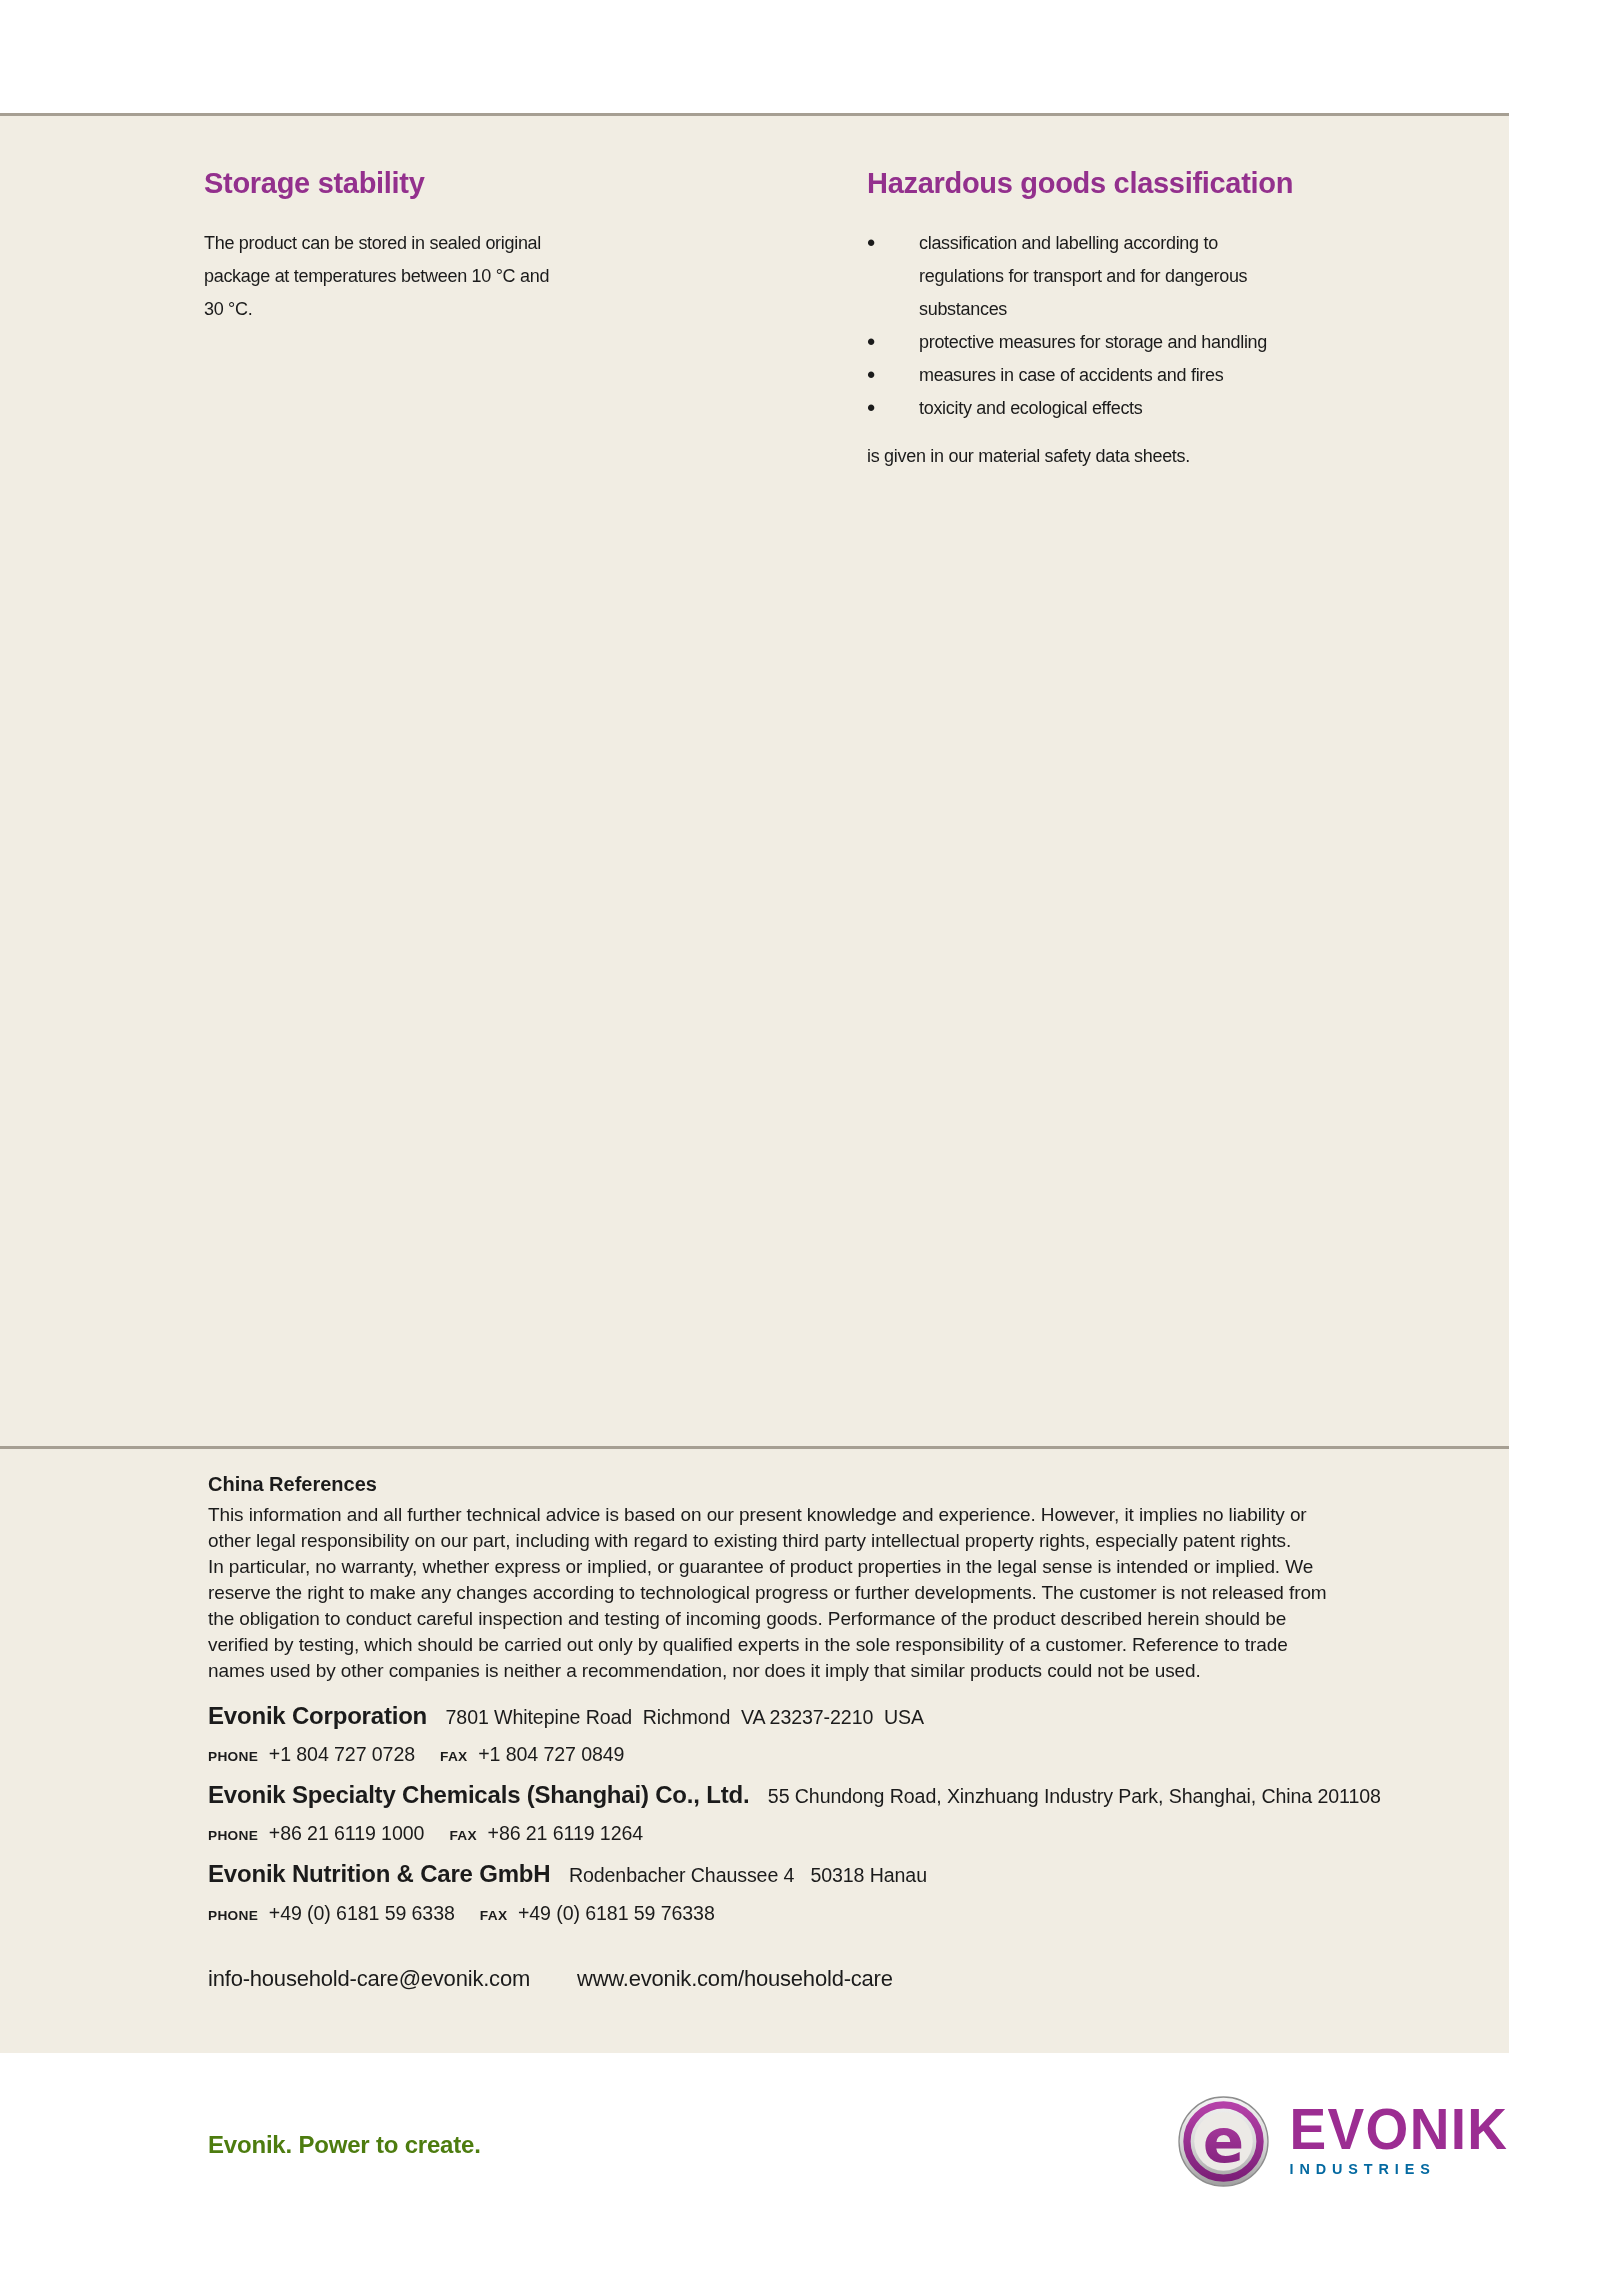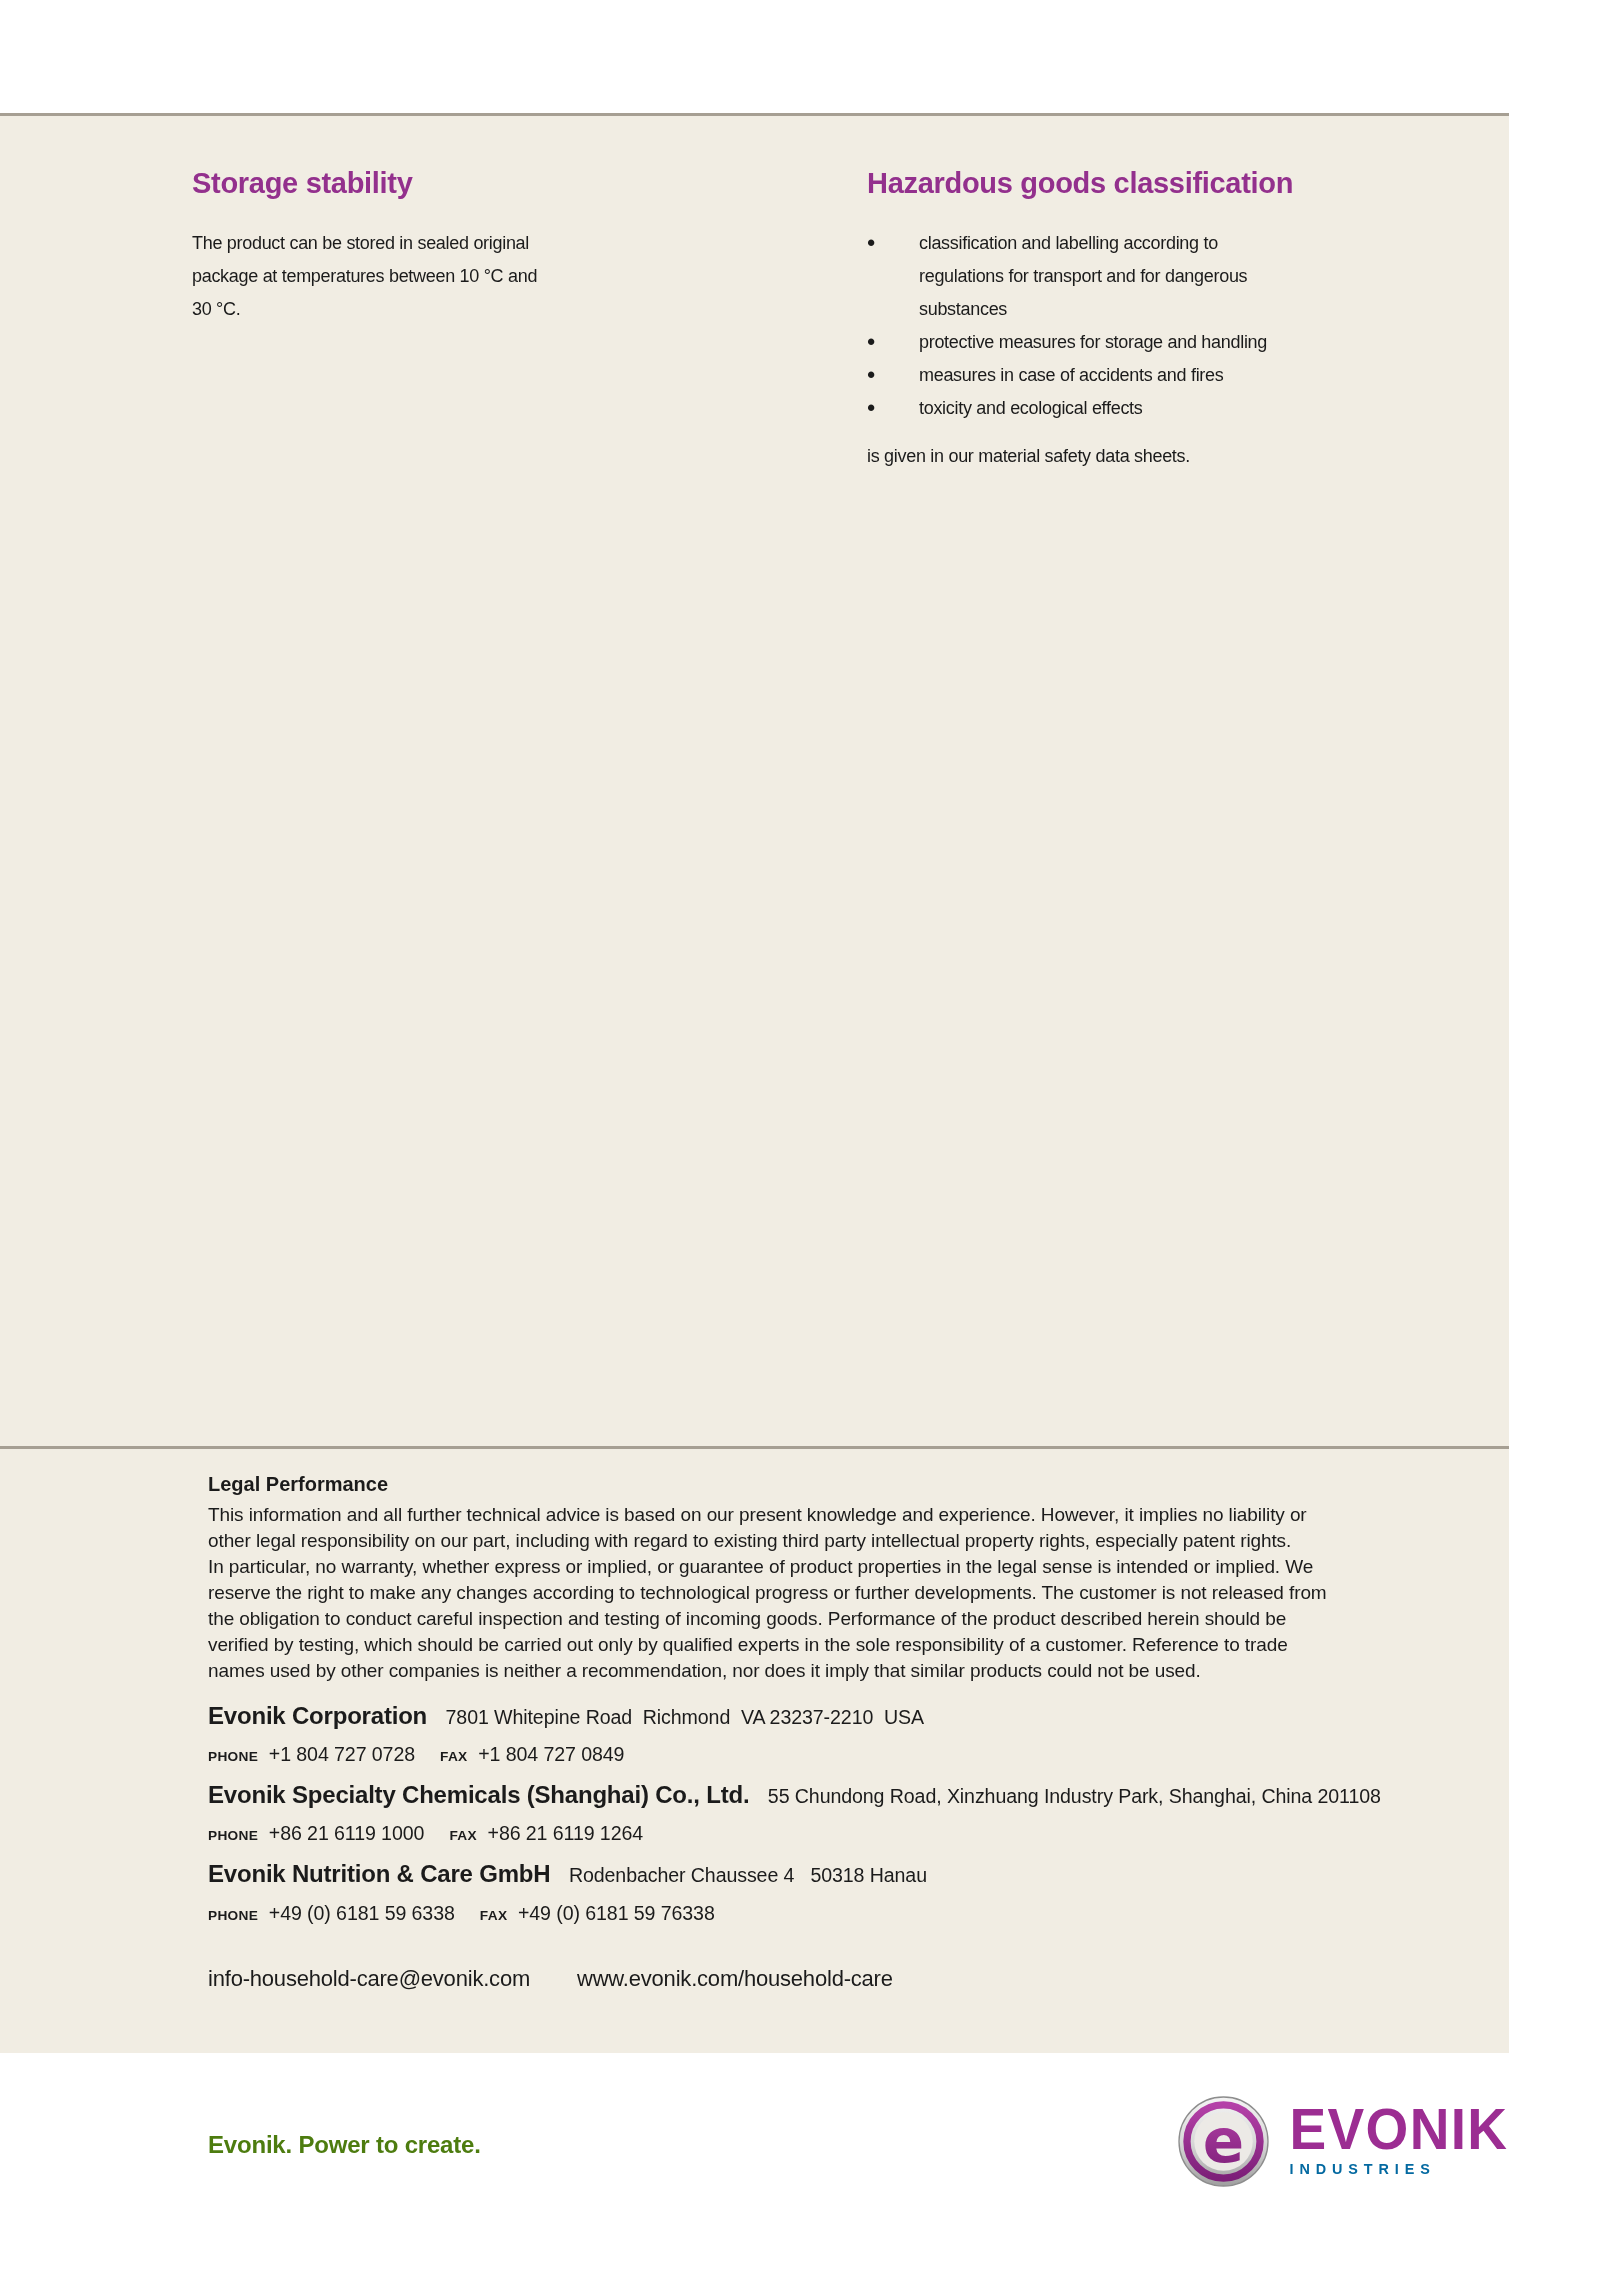--- a/index.html
+++ b/index.html
@@ -17,21 +17,21 @@
     position: absolute;
     left: 0; top: 113px;
     width: 1509px; height: 1940px;
     background: #f1ede3;
     border-top: 3.9px solid #a69f93;
     box-sizing: border-box;
   }
 
   
   .col { position: absolute; }
-  .col-left  { left: 192px; top: 168px; width: 589px; }
+  .col-left  { left: 204px; top: 168px; width: 589px; }
   .col-right { left: 867px; top: 168px; width: 628px; }
 
   h2.section-heading {
     margin: 0 0 29px 0;
     font-size: 29px; font-weight: bold;
     line-height: 1.05;
     color: #93308d;
     letter-spacing: -0.3px;
   }
   .body-text {
@@ -156,21 +156,21 @@
         <span class="bullet-glyph">•</span>
         <span class="bullet-text body-text">toxicity and ecological effects</span>
       </div>
     </div>
     <p class="body-text outro">is given in our material safety data sheets.</p>
   </section>
 
   <div class="footer-divider"></div>
 
   <section class="legal">
-    <h3>Legal Performance</h3>
+    <h3>China References</h3>
     <p class="preline">This information and all further technical advice is based on our present knowledge and experience. However, it implies no liability or
 other legal responsibility on our part, including with regard to existing third party intellectual property rights, especially patent rights.
 In particular, no warranty, whether express or implied, or guarantee of product properties in the legal sense is intended or implied. We
 reserve the right to make any changes according to technological progress or further developments. The customer is not released from
 the obligation to conduct careful inspection and testing of incoming goods. Performance of the product described herein should be
 verified by testing, which should be carried out only by qualified experts in the sole responsibility of a customer. Reference to trade
 names used by other companies is neither a recommendation, nor does it imply that similar products could not be used.</p>
   </section>
 
   <section class="companies">

